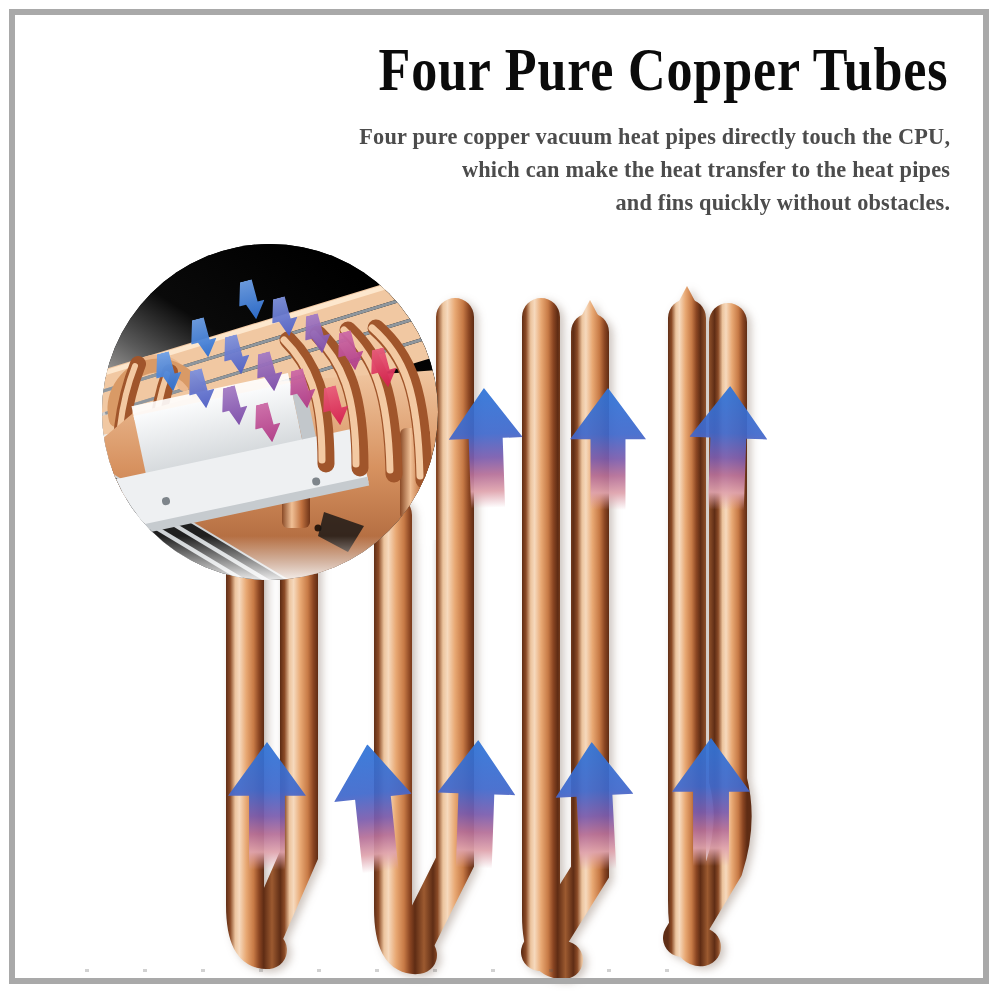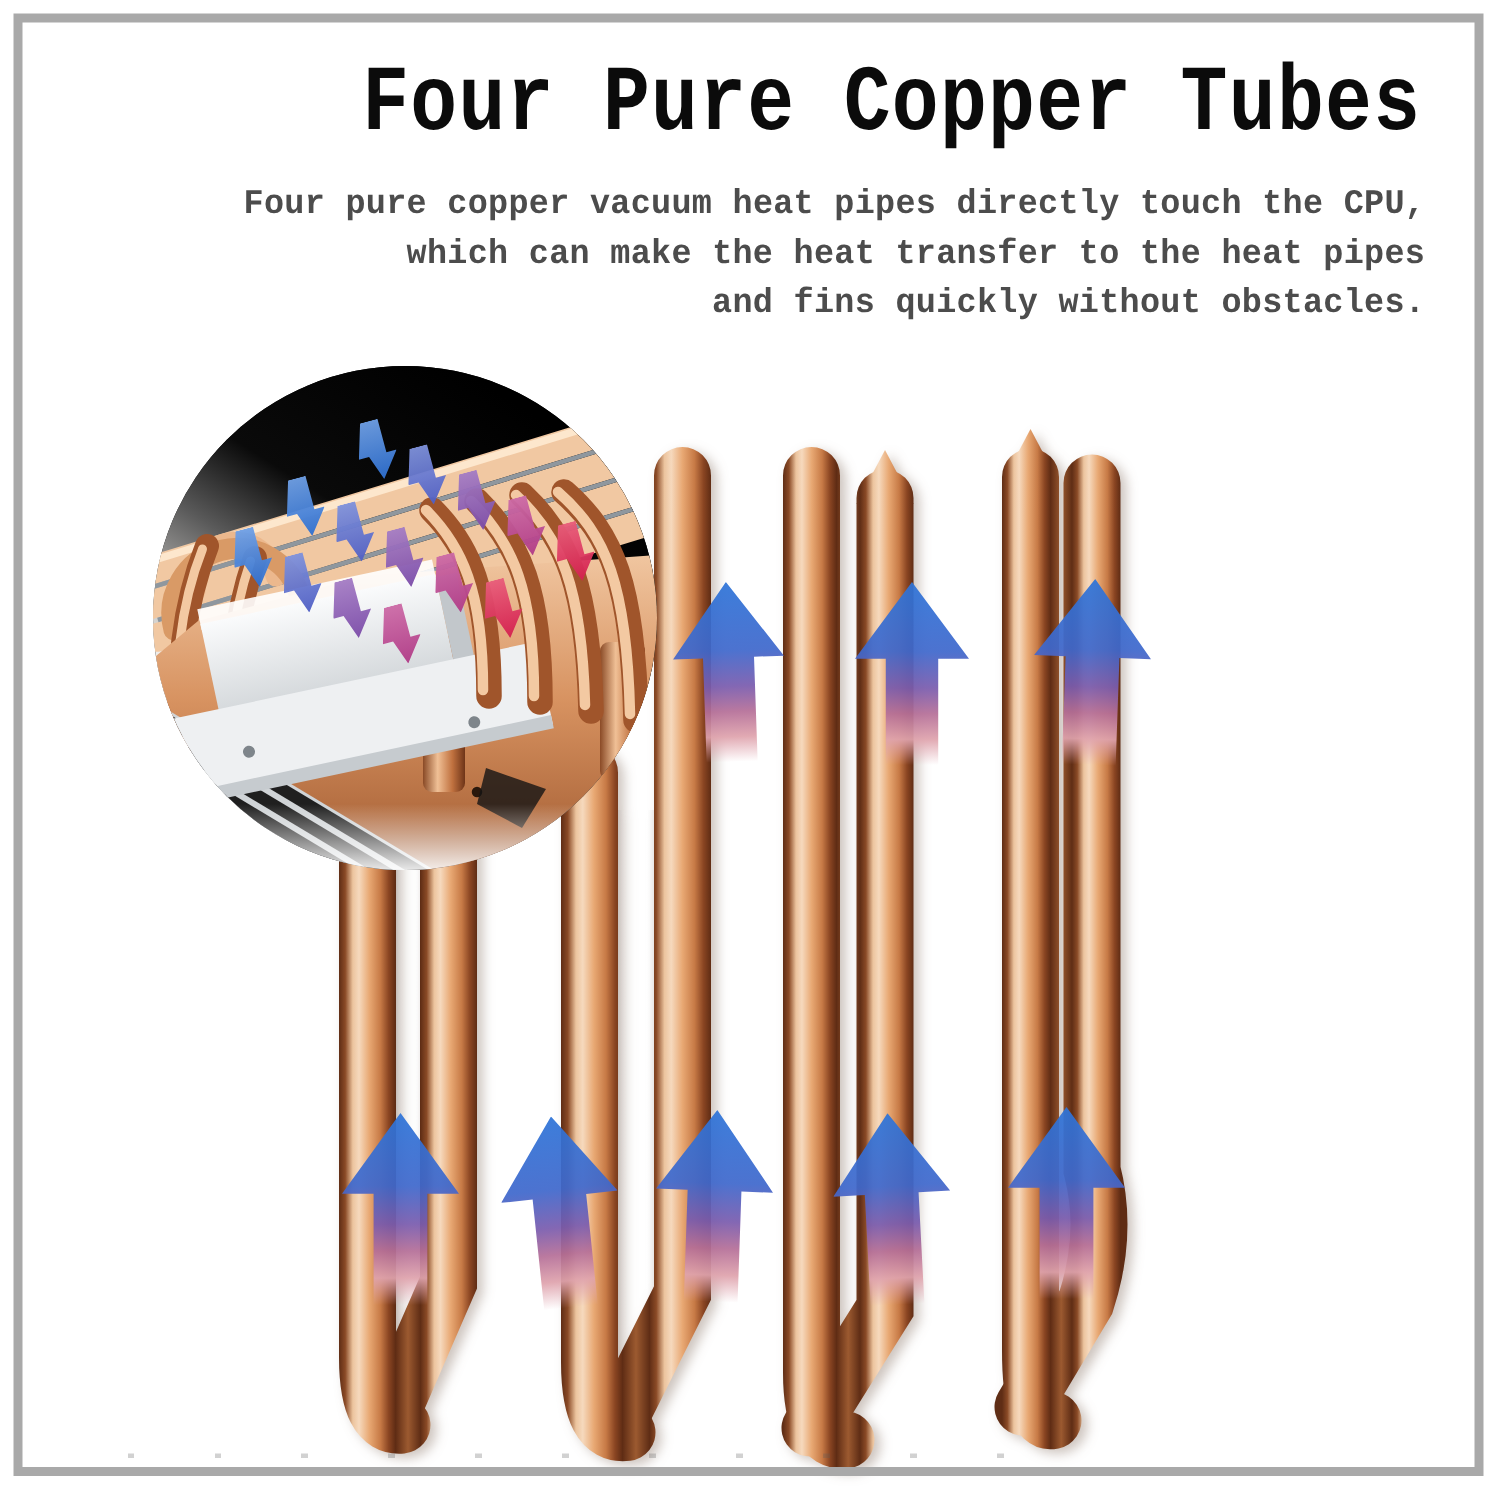--- a/index.html
+++ b/index.html
@@ -1,18 +1,18 @@
 <!DOCTYPE html>
 <html><head>
 <meta charset="utf-8">
 <style>
   html,body{margin:0;padding:0;background:#fff;}
   .stage{
     position:relative;width:1000px;height:1000px;overflow:hidden;
-    background:#ffffff;font-family:Liberation Mono, monospace;
+    background:#ffffff;font-family:Liberation Serif, serif;
   }
   .frame{
     position:absolute;left:9px;top:9px;right:11px;bottom:16px;
     border:6px solid #a9a9a9;pointer-events:none;z-index:10;
   }
   
   .title{
     position:absolute;top:34px;right:52px;
     font-size:62px;font-weight:700;color:#0b0b0b;
     letter-spacing:1px;white-space:nowrap;

